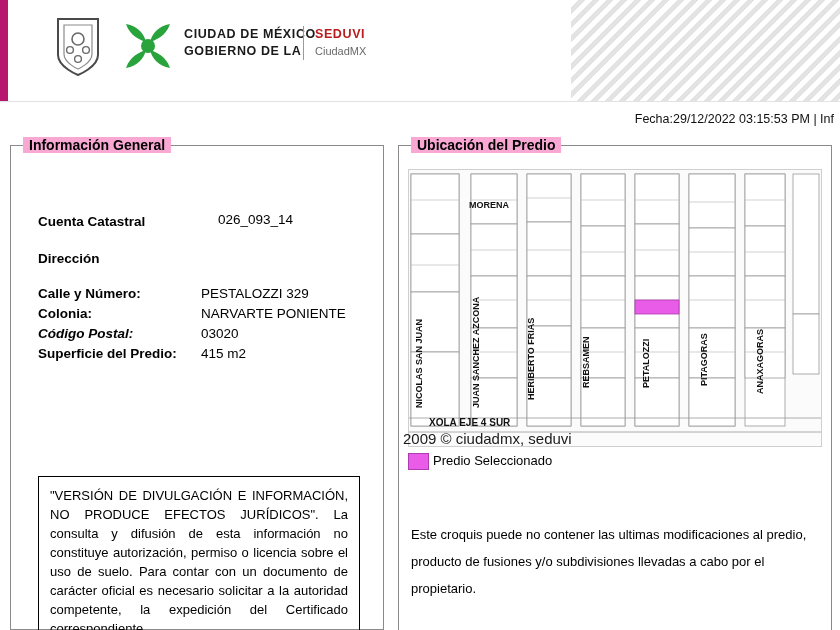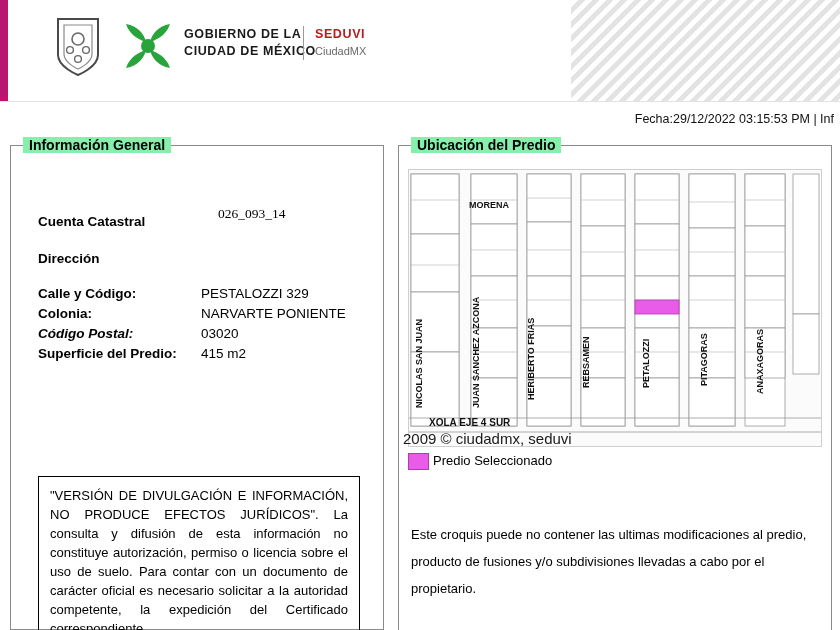--- a/index.html
+++ b/index.html
@@ -93,21 +93,21 @@
   
   .panel {
     position: absolute;
     border: 1px solid #8a8a8a;
     box-sizing: border-box;
   }
   .panel > .legend {
     position: absolute;
     top: -9px;
     left: 12px;
-    background: #86efac;
+    background: #f9a8d4;
     padding: 0 6px;
     font-size: 14px;
     font-weight: bold;
     color: #000;
     white-space: nowrap;
     text-align: right;
   }
   #panel-general {
     left: 10px; top: 145px;
     width: 374px; height: 485px;
@@ -121,21 +121,21 @@
   .row {
     position: absolute;
     font-size: 13.5px;
     color: #000;
     white-space: nowrap;
   }
   .lbl { font-weight: bold; }
   .val { font-weight: normal; }
 
   .r-cuenta-l { left: 27px; top: 68px; }
-  .r-cuenta-v { left: 207px; top: 60px; font-family: Liberation Serif, serif; }
+  .r-cuenta-v { left: 207px; top: 66px; }
   .r-direccion { left: 27px; top: 105px; }
   .r-calle-l  { left: 27px; top: 140px; }
   .r-calle-v  { left: 190px; top: 140px; }
   .r-col-l    { left: 27px; top: 160px; }
   .r-col-v    { left: 190px; top: 160px; }
   .r-cp-l     { left: 27px; top: 180px; font-style: italic; }
   .r-cp-v     { left: 190px; top: 180px; }
   .r-sup-l    { left: 27px; top: 200px; }
   .r-sup-v    { left: 190px; top: 200px; }
 
@@ -212,22 +212,22 @@
     <g fill="#29a33b">
       <path d="M6 4 C18 6 24 14 26 22 C20 20 10 16 6 4 Z"></path>
       <path d="M50 4 C38 6 32 14 30 22 C36 20 46 16 50 4 Z"></path>
       <path d="M6 48 C18 46 24 38 26 30 C20 32 10 36 6 48 Z"></path>
       <path d="M50 48 C38 46 32 38 30 30 C36 32 46 36 50 48 Z"></path>
       <circle cx="28" cy="26" r="7"></circle>
     </g>
   </svg>
 
   <div class="gob-text">
+    <div>CIUDAD DE MÉXICO</div>
     <div>GOBIERNO DE LA</div>
-    <div>CIUDAD DE MÉXICO</div>
   </div>
 
   <div class="sep-vert"></div>
 
   <div class="seduvi">
     <div class="l1">SEDUVI</div>
     <div class="l2">CiudadMX</div>
   </div>
 
   <div class="header-rule"></div>
@@ -236,21 +236,21 @@
 <div class="fecha">Fecha:29/12/2022 03:15:53 PM | Inf</div>
 
 <div class="panel" id="panel-general">
   <div class="legend">Información General</div>
 
   <div class="row lbl r-cuenta-l">Cuenta Catastral</div>
   <div class="row val r-cuenta-v">026_093_14</div>
 
   <div class="row lbl r-direccion">Dirección</div>
 
-  <div class="row lbl r-calle-l">Calle y Código:</div>
+  <div class="row lbl r-calle-l">Calle y Número:</div>
   <div class="row val r-calle-v">PESTALOZZI 329</div>
 
   <div class="row lbl r-col-l">Colonia:</div>
   <div class="row val r-col-v">NARVARTE PONIENTE</div>
 
   <div class="row lbl r-cp-l">Código Postal:</div>
   <div class="row val r-cp-v">03020</div>
 
   <div class="row lbl r-sup-l">Superficie del Predio:</div>
   <div class="row val r-sup-v">415 m2</div>

